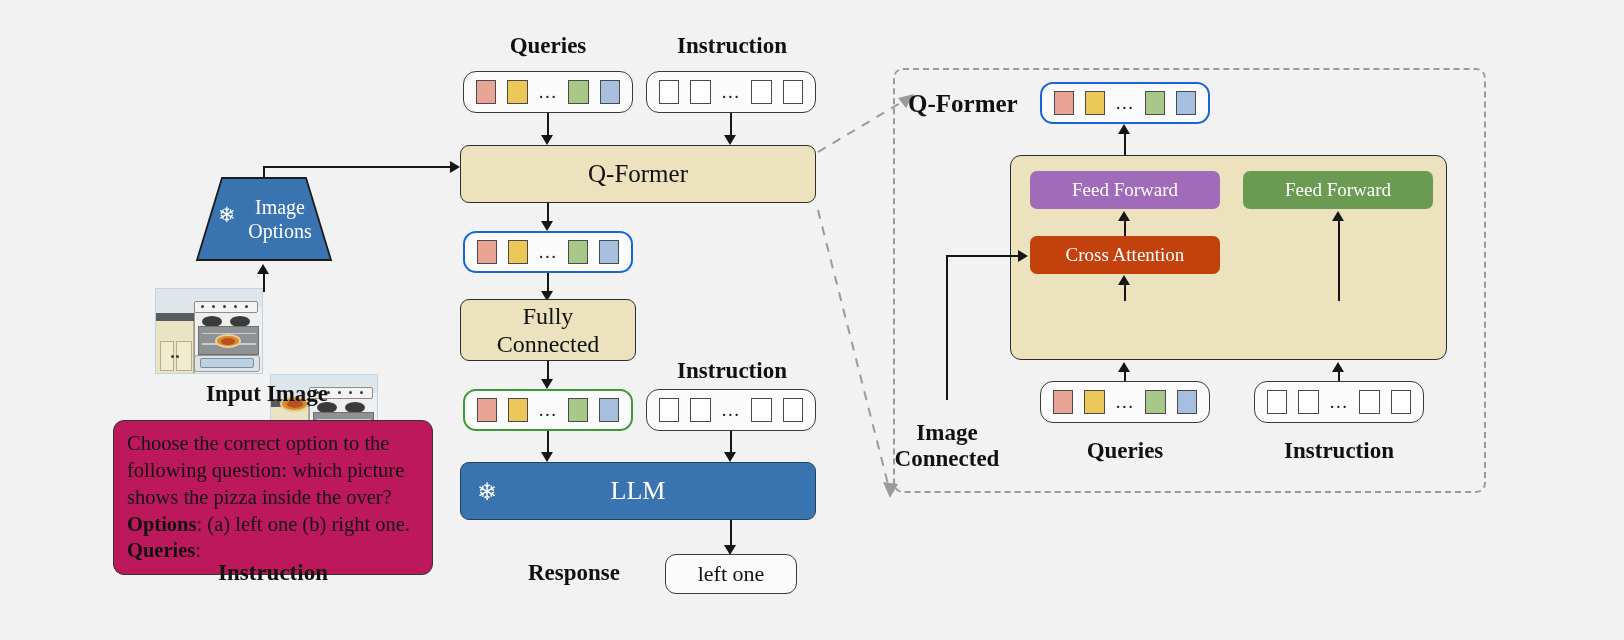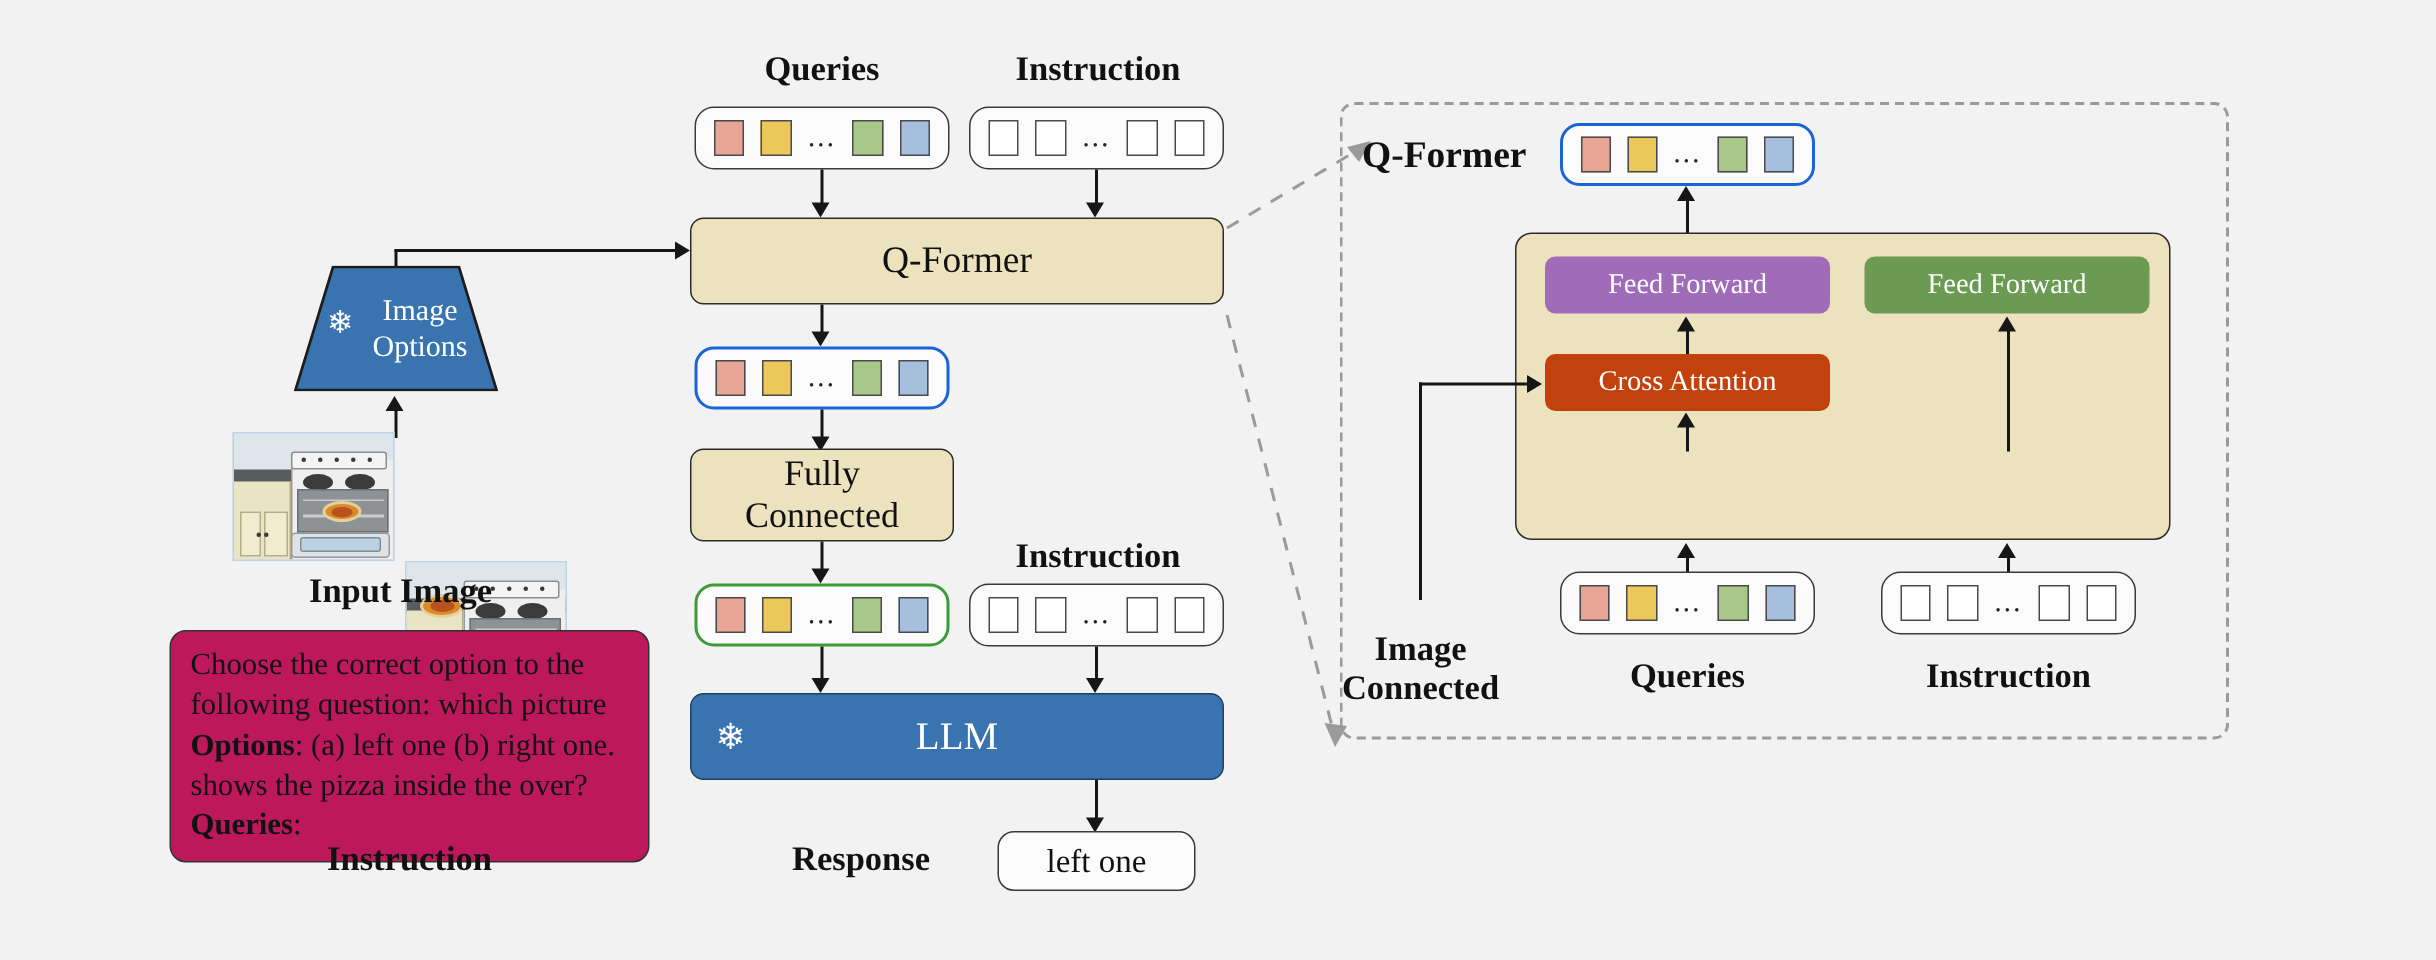--- a/index.html
+++ b/index.html
@@ -187,24 +187,24 @@
     <div class="abs ph-door">
       <div class="abs ph-window"></div>
     </div>
   </div>
 
   <div class="abs lbl-bold" style="left:155px;top:381px;width:224px;font-size:23px;">Input Image</div>
 
   <div class="abs prompt" style="left:113px;top:420px;width:320px;">
     <div>Choose the correct option to the</div>
     <div>following question: which picture</div>
+    <div>shows the pizza inside the over?</div>
     <div>
       <b>Options</b><span>: (a) left one (b) right one.</span>
     </div>
-    <div>shows the pizza inside the over?</div>
     <div>
       <b>Queries</b><span>:</span>
     </div>
   </div>
 
   <div class="abs lbl-bold" style="left:113px;top:560px;width:320px;font-size:23px;">Instruction</div>
 
   <div class="abs lbl-bold" style="left:462px;top:33px;width:172px;font-size:23px;">Queries</div>
   <div class="abs lbl-bold" style="left:646px;top:33px;width:172px;font-size:23px;">Instruction</div>
 

